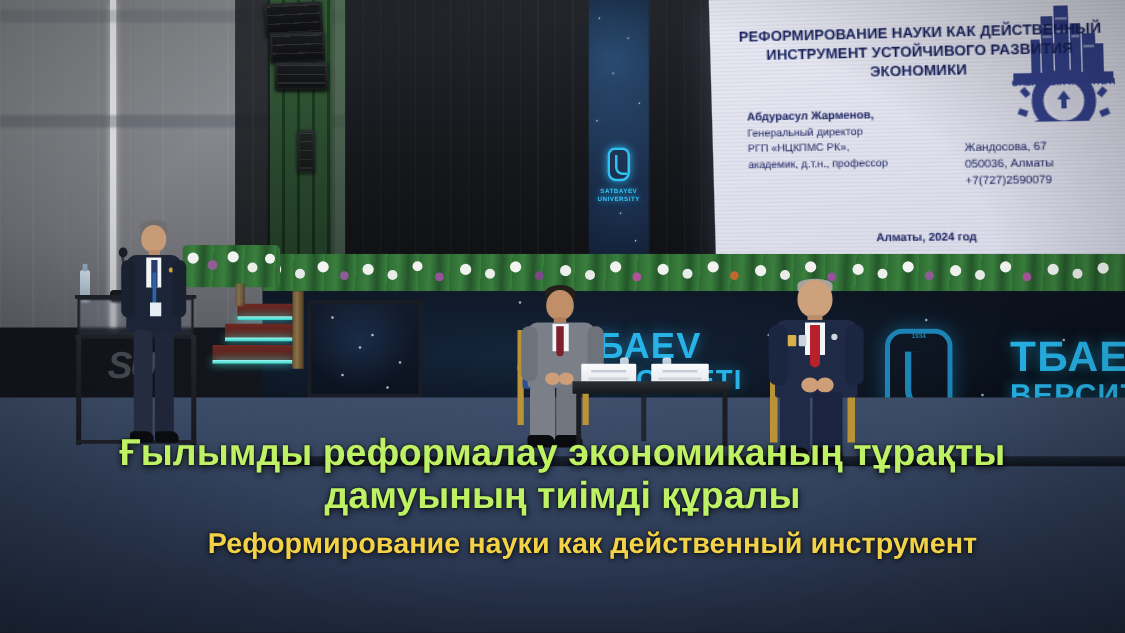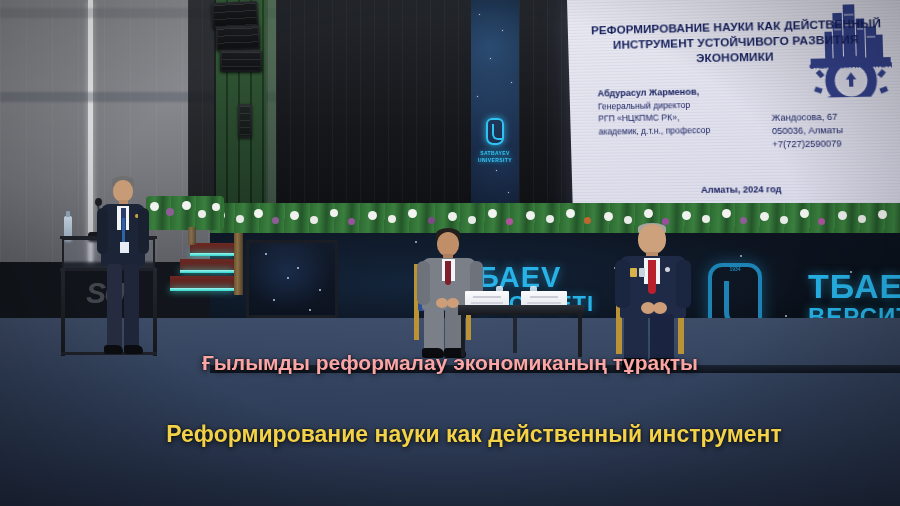--- a/index.html
+++ b/index.html
@@ -316,21 +316,21 @@
   .nameplate-line { position:absolute; background:rgba(60,70,100,.45); height:1.5px; }
   .tbl-bottle {
     position:absolute; width:7px; height:22px;
     background: linear-gradient(180deg,rgba(220,235,248,.9),rgba(175,200,220,.75));
     border-radius:2px;
   }
 
   
   .caption { position:absolute; left:0; width:900px; text-align:center; }
   .cap-kk {
-    top:346px; color:#fca5a5; font-size:21px; font-weight:bold; line-height:34px;
+    top:346px; color:#bef264; font-size:30px; font-weight:bold; line-height:34px;
     text-shadow: 0 2px 6px rgba(0,0,0,.75), 0 0 2px rgba(0,0,0,.9);
   }
   .cap-ru {
     top:418px; color:#F3D248; font-size:23px; font-weight:bold; line-height:33px;
     text-shadow: 0 2px 6px rgba(0,0,0,.75), 0 0 2px rgba(0,0,0,.9);
   }
 
   .vignette {
     position:absolute; inset:0; pointer-events:none;
     background: radial-gradient(ellipse at 50% 45%, rgba(0,0,0,0) 55%, rgba(0,0,0,.35) 100%);
@@ -633,19 +633,20 @@
     <div class="p-hand" style="left:27px;top:80px;width:14px;height:12px;"></div>
     <div class="p-hand" style="left:39px;top:80px;width:14px;height:12px;"></div>
     <div class="p-leg" style="left:10px;top:92px;width:24px;height:48px;background:#1e2a46;"></div>
     <div class="p-leg" style="left:36px;top:92px;width:24px;height:48px;background:#1a2440;"></div>
     <div class="p-shoe" style="left:8px;top:136px;width:25px;height:11px;"></div>
     <div class="p-shoe" style="left:35px;top:136px;width:25px;height:11px;"></div>
   </div>
 
   <div class="caption cap-kk" style="z-index:20;">
     <div>Ғылымды реформалау экономиканың тұрақты</div>
+    <div>дамуының тиімді құралы</div>
   </div>
   <div class="caption cap-ru" style="z-index:20;margin-left:24px;">
     <div>Реформирование науки как действенный инструмент</div>
   </div>
 
   <div class="vignette"></div>
 </div>
 
 </body></html>

